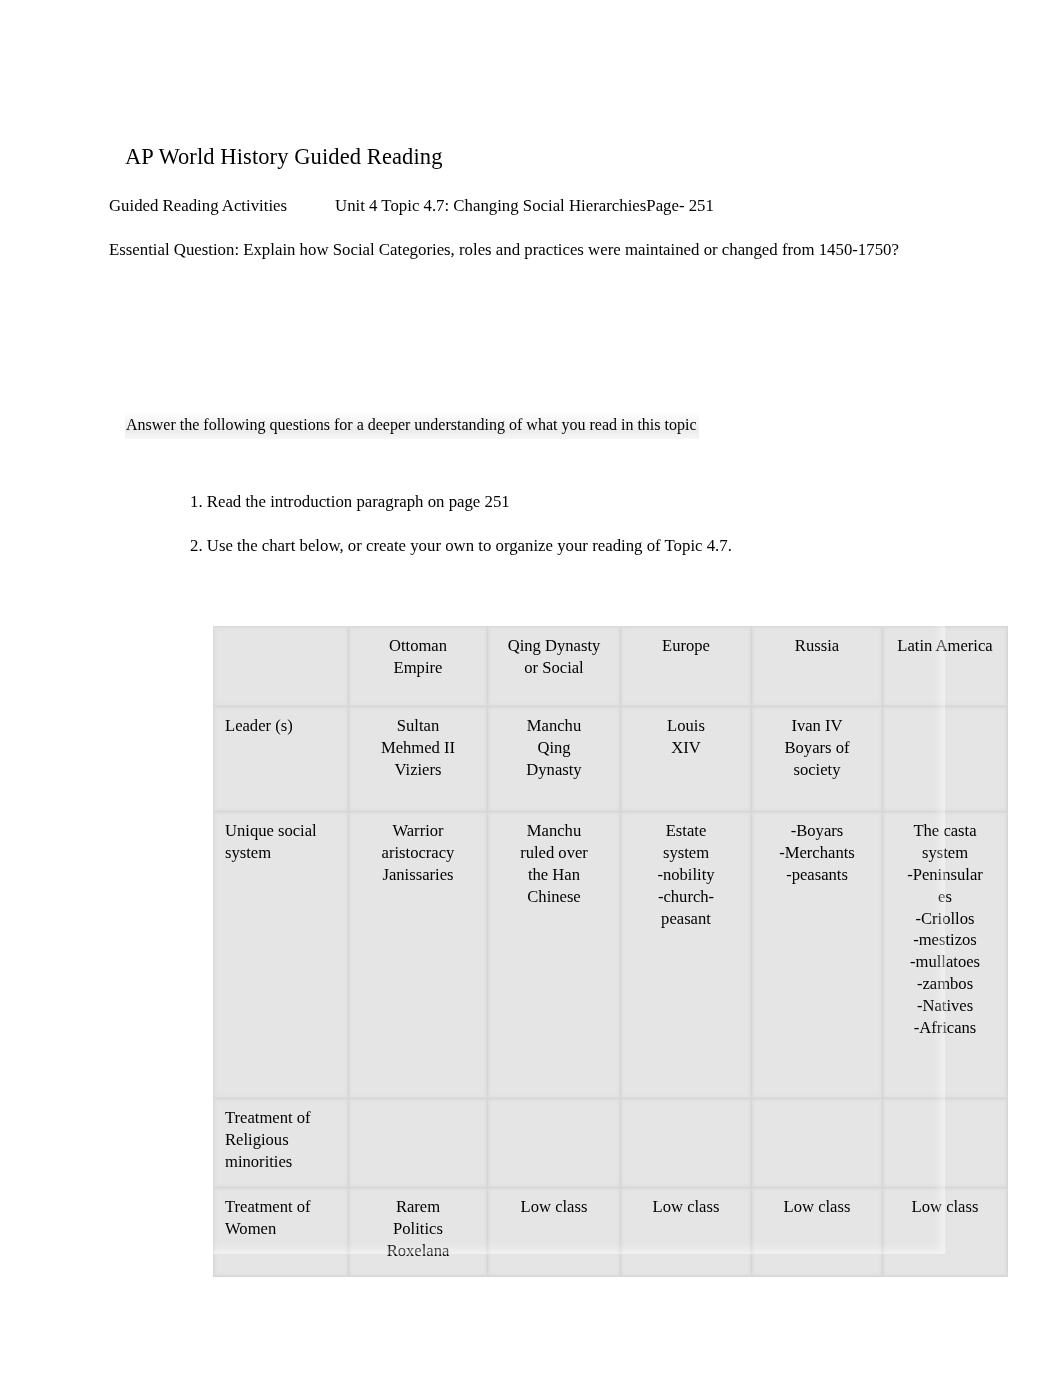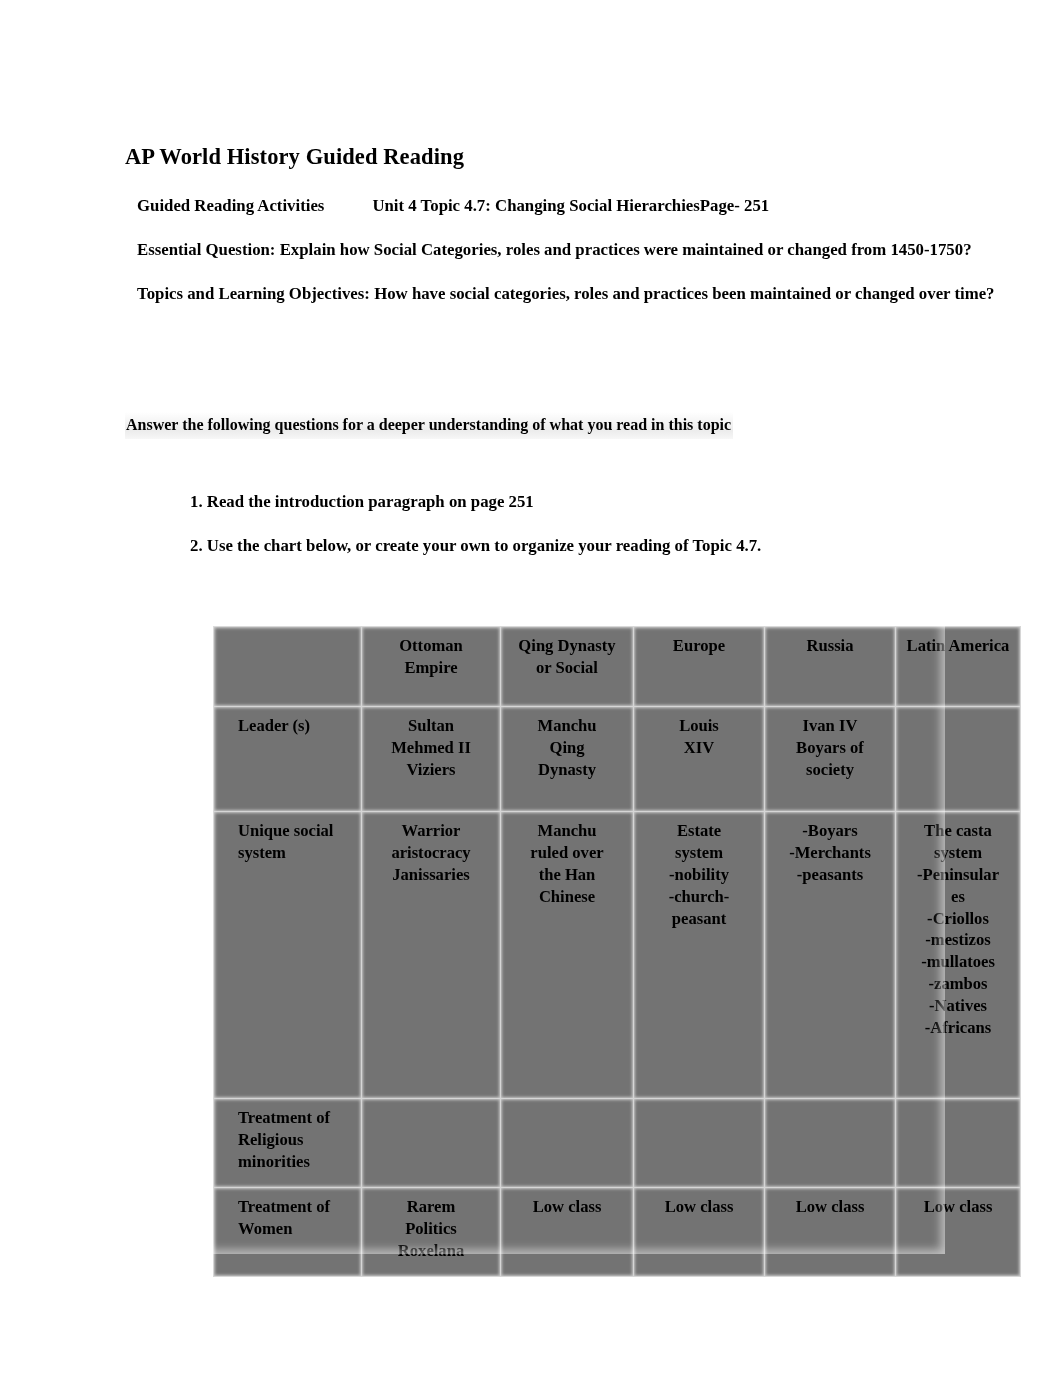--- a/index.html
+++ b/index.html
@@ -15,36 +15,35 @@
     position: relative;
     overflow: hidden;
   }
 
   .page {
     position: absolute;
     left: 0;
     top: 0;
     width: 1062px;
     height: 1327px;
-    font-weight: bold;
   }
 
   .doc-title {
     position: absolute;
     left: 125px;
     top: 143px;
     font-size: 22.5px;
     line-height: 1.25;
     letter-spacing: 0.1px;
     white-space: nowrap;
   }
 
   .line {
     position: absolute;
-    left: 137px;
+    left: 109px;
     font-size: 16.8px;
     line-height: 1.3;
     white-space: nowrap;
   }
 
   .line-activities { top: 195px; }
   .line-essential  { top: 239px; text-align: center; }
   .line-topics     { top: 283px; }
   .line-m          { top: 369px; }
 
@@ -90,26 +89,26 @@
     font-size: 16.6px;
     line-height: 1.32;
   }
 
   table.chart td {
     border: 1px solid #d6d6d6;
     box-shadow: 0 0 3px 1px rgba(215,215,215,0.85) inset;
     vertical-align: top;
     padding: 8px 5px 8px 5px;
     text-align: center;
-    background: #737373;
+    background: #e5e5e5;
   }
 
   table.chart td.rowlabel {
     text-align: left;
-    padding-left: 24px;
+    padding-left: 11px;
   }
 
   td.c0 { width: 118px; }
   td.c1 { width: 128px; }
   td.c2 { width: 122px; }
   td.c3 { width: 120px; }
   td.c4 { width: 120px; }
   td.c5 { width: 114px; }
 
   tr.r-head td { height: 62px; }
@@ -136,21 +135,20 @@
 <body>
 
 <div class="page">
 
   <div class="doc-title">AP World History Guided Reading</div>
 
   <div class="line line-activities"><span>Guided Reading Activities</span><span class="seg-tab"></span><span>Unit 4 Topic 4.7: Changing Social Hierarchies</span><span>Page- 251</span></div>
 
   <div class="line line-essential">Essential Question: Explain how Social Categories, roles and practices were maintained or changed from 1450-1750?</div>
 
-  <div class="line line-topics">Topics and Learning Objectives: How have social categories, roles and practices been maintained or changed over time?</div>
 
 
   <div class="line-answer">Answer the following questions for a deeper understanding of what you read in this topic</div>
 
   <div class="numbered num-1">1. Read the introduction paragraph on page 251</div>
   <div class="numbered num-2">2.  Use the chart below, or create your own to organize your reading of Topic 4.7.</div>
 
   <div class="chart-wrap">
     <table class="chart">
       <tbody>

